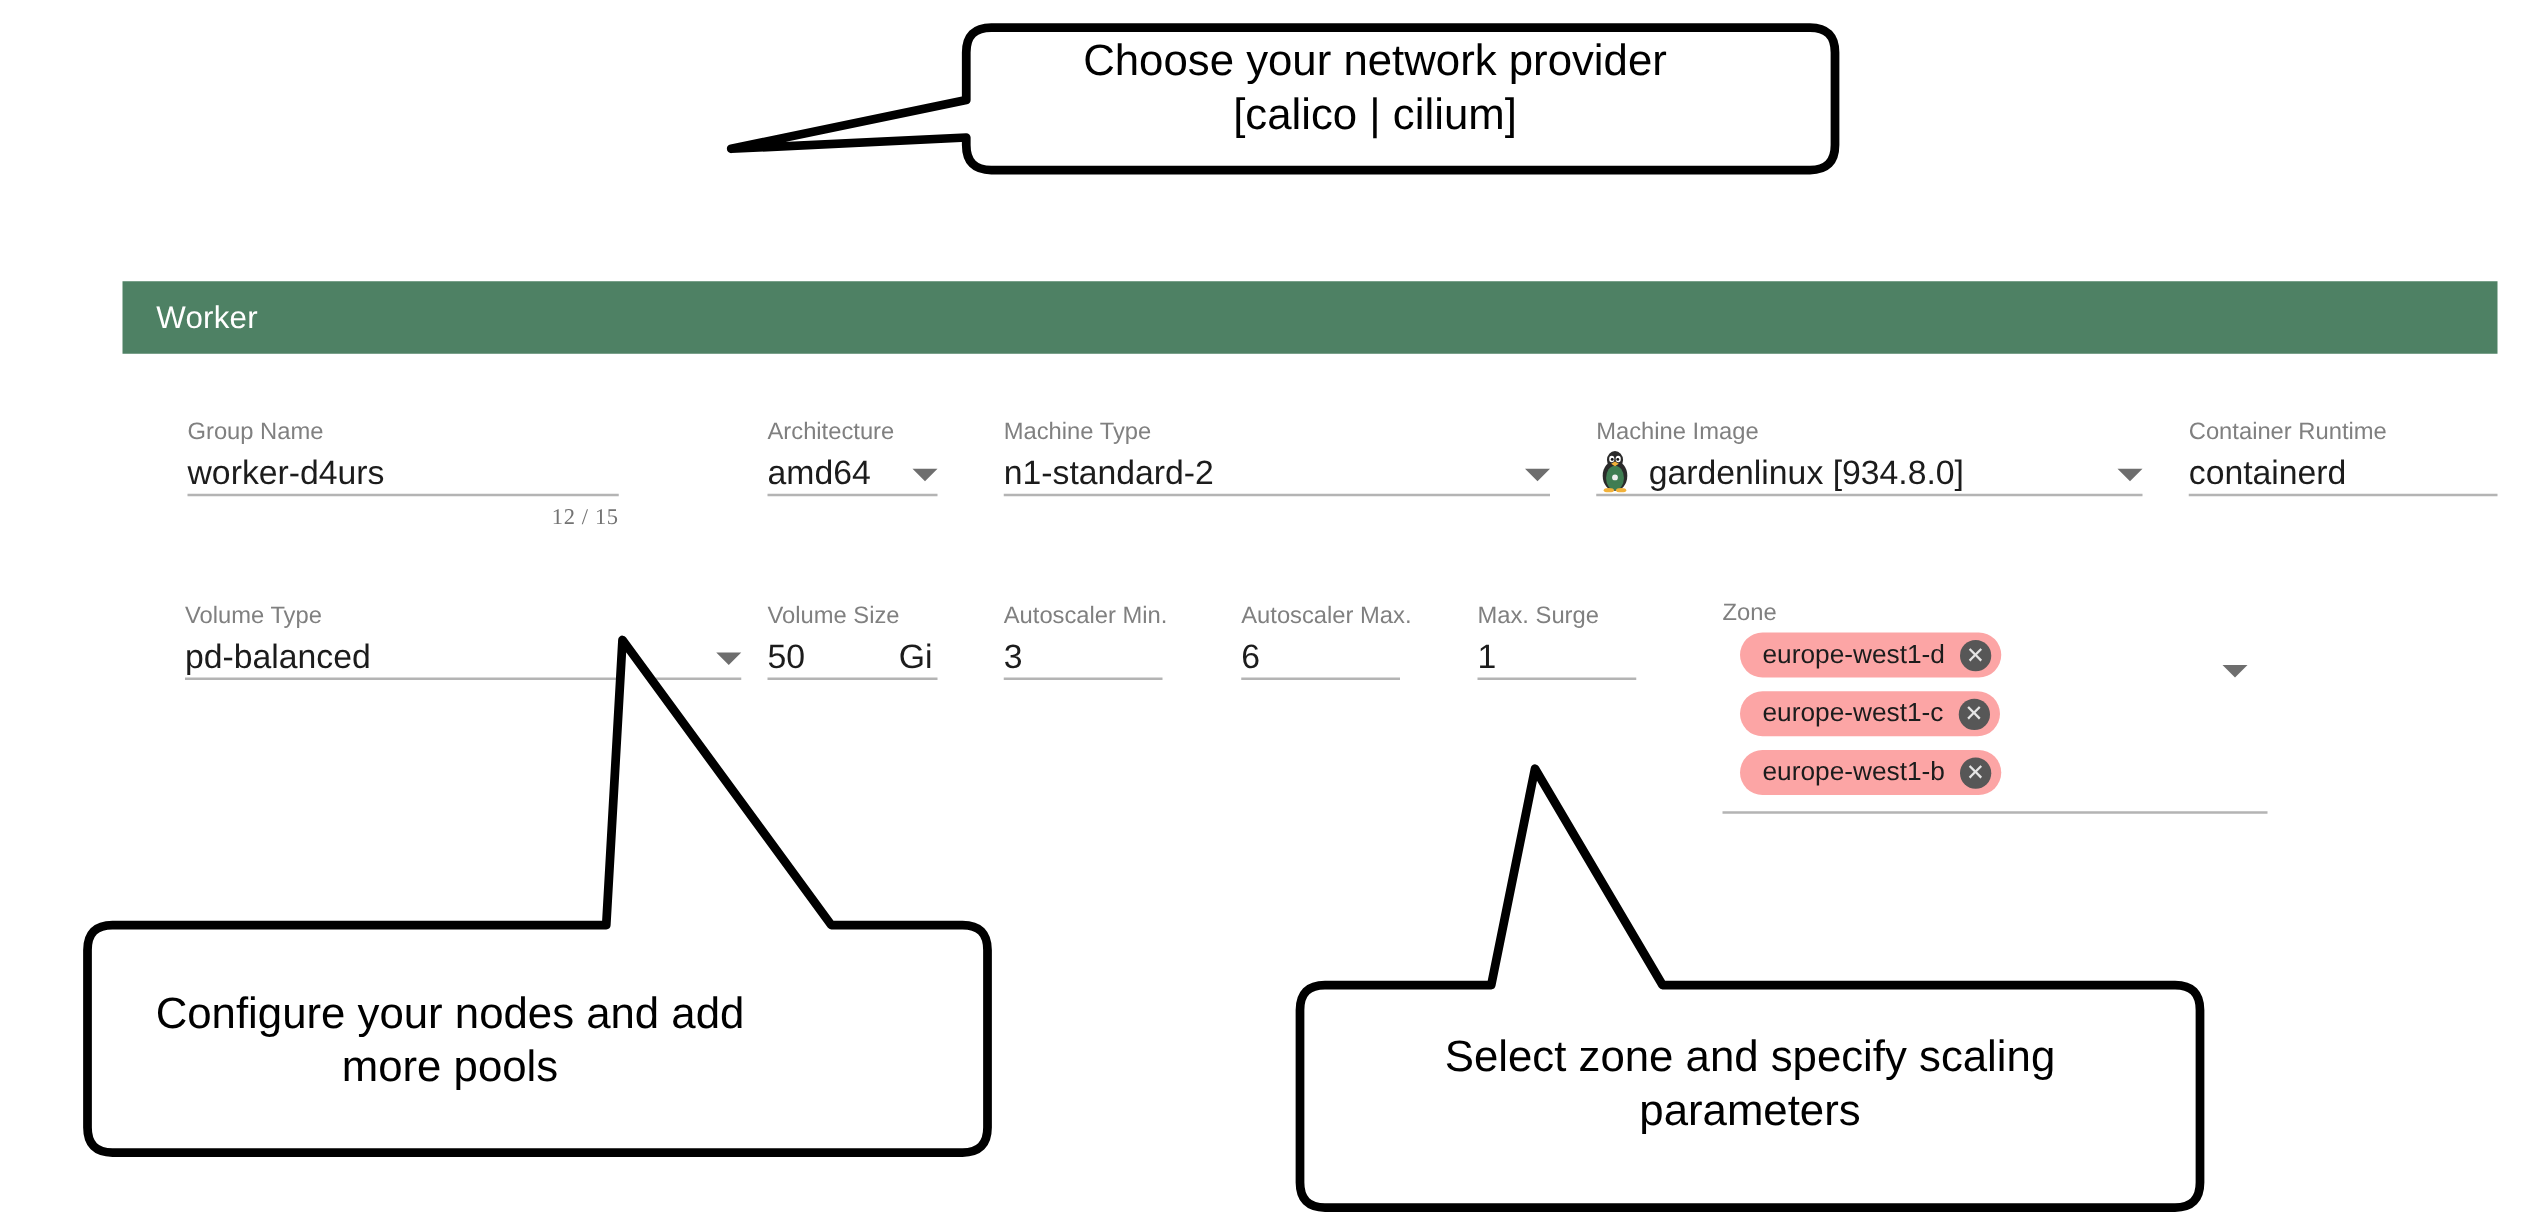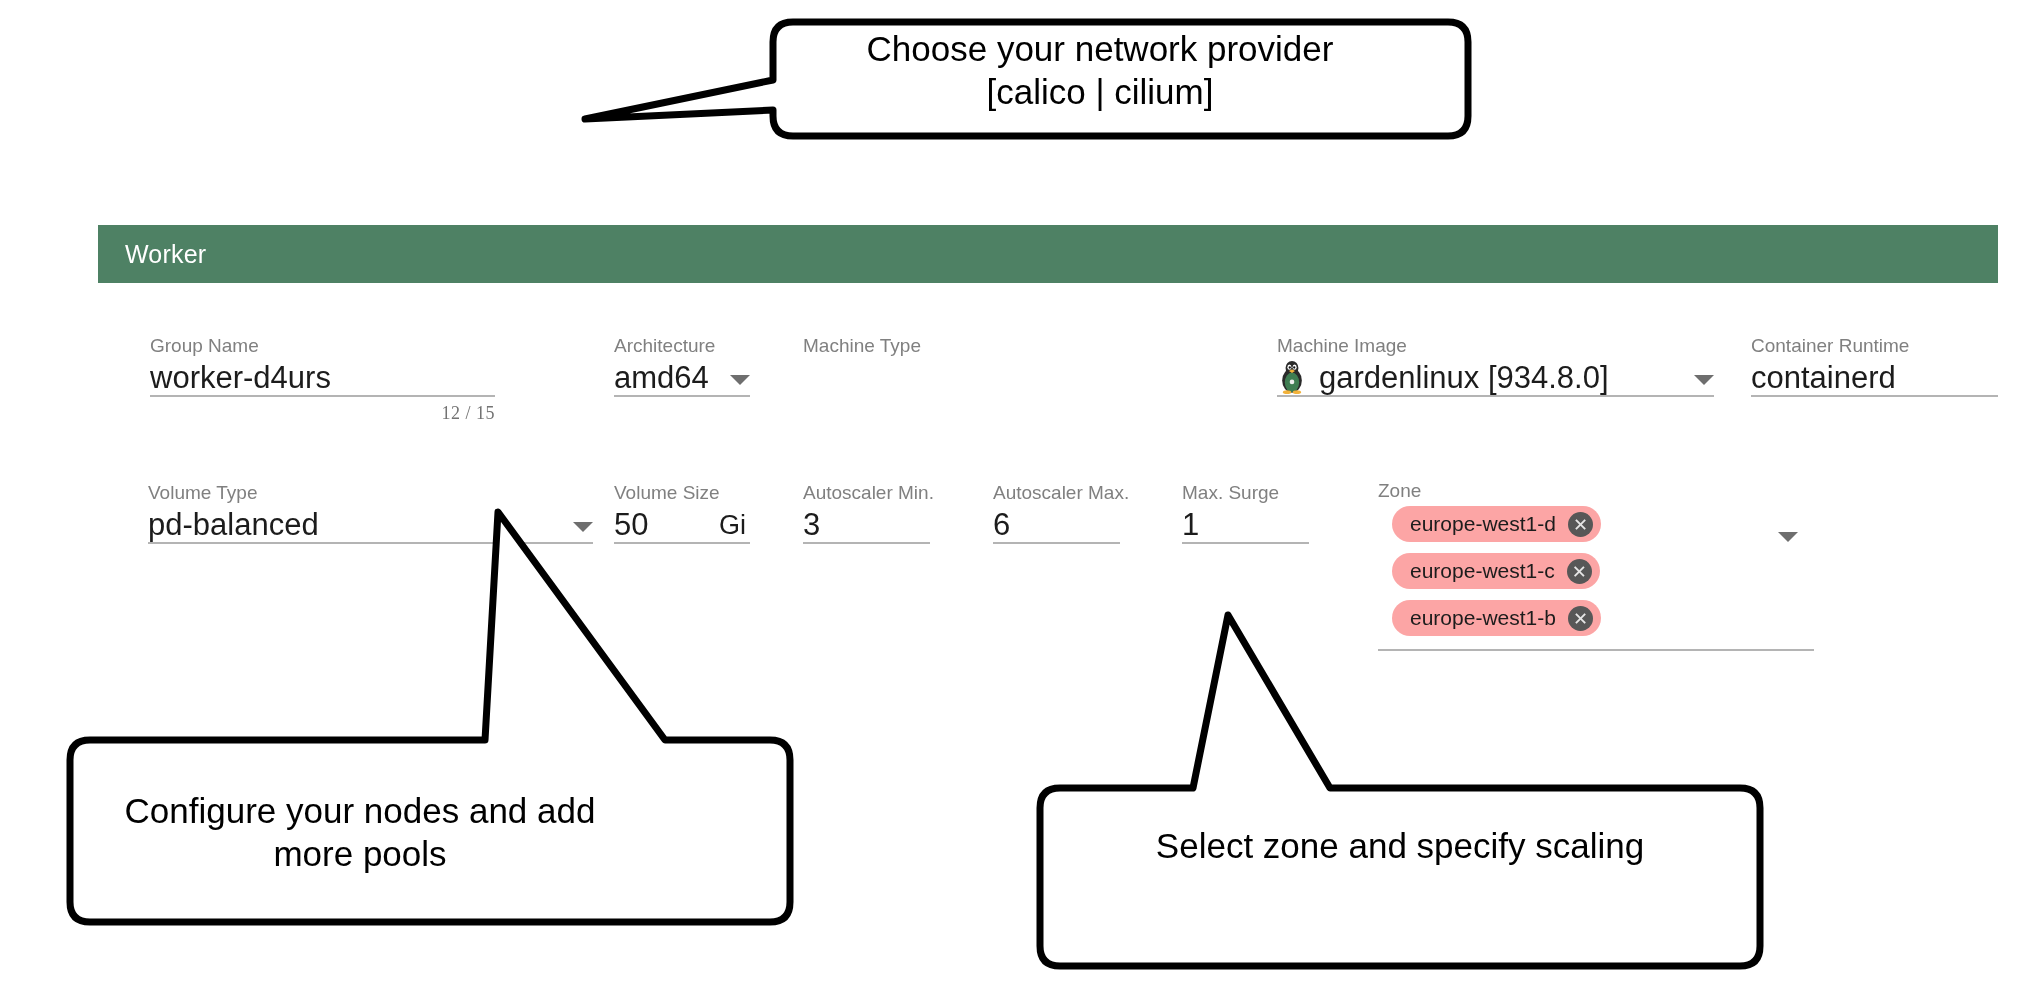--- a/index.html
+++ b/index.html
@@ -34,21 +34,21 @@
   }
   .field-row {
     position: relative;
     display: flex;
     align-items: flex-end;
     height: 40px;
     border-bottom: 2px solid #b4b4b4;
     box-sizing: border-box;
   }
   .field-value {
-    font-size: 31px;
+    font-size: 27px;
     color: #1c1c1c;
     line-height: 34px;
     white-space: nowrap;
     flex: 0 0 auto;
   }
   .field-suffix {
     font-size: 27px;
     color: #1c1c1c;
     line-height: 34px;
     margin-left: auto;
@@ -192,20 +192,24 @@
   <div class="field" style="left:614px; top:335px; width:136px;">
     <div class="field-label">Architecture</div>
     <div class="field-row">
       <div class="field-value">amd64</div>
       <div class="caret"></div>
     </div>
   </div>
 
   <div class="field" style="left:803px; top:335px; width:437px;">
     <div class="field-label">Machine Type</div>
+    <div class="field-row">
+      <div class="field-value">n1-standard-2</div>
+      <div class="caret"></div>
+    </div>
   </div>
 
   <div class="field" style="left:1277px; top:335px; width:437px;">
     <div class="field-label">Machine Image</div>
     <div class="field-row">
       <svg class="tux" viewBox="0 0 32 38">
         <ellipse cx="16" cy="9" rx="7.2" ry="8" fill="#2a2a2a"></ellipse>
         <ellipse cx="16" cy="23" rx="11" ry="13.5" fill="#2a2a2a"></ellipse>
         <ellipse cx="16" cy="25" rx="8" ry="11" fill="#3f7d52"></ellipse>
         <rect x="10" y="18" width="12" height="11" rx="1.5" fill="#3f7d52"></rect>
@@ -333,15 +337,16 @@
     <div>[calico | cilium]</div>
   </div>
 
   <div class="callout-text" id="callout-nodes-text">
     <div>Configure your nodes and add</div>
     <div>more pools</div>
   </div>
 
   <div class="callout-text" id="callout-zone-text">
     <div>Select zone and specify scaling</div>
+    <div>parameters</div>
   </div>
 
 </div>
 
 </body></html>

